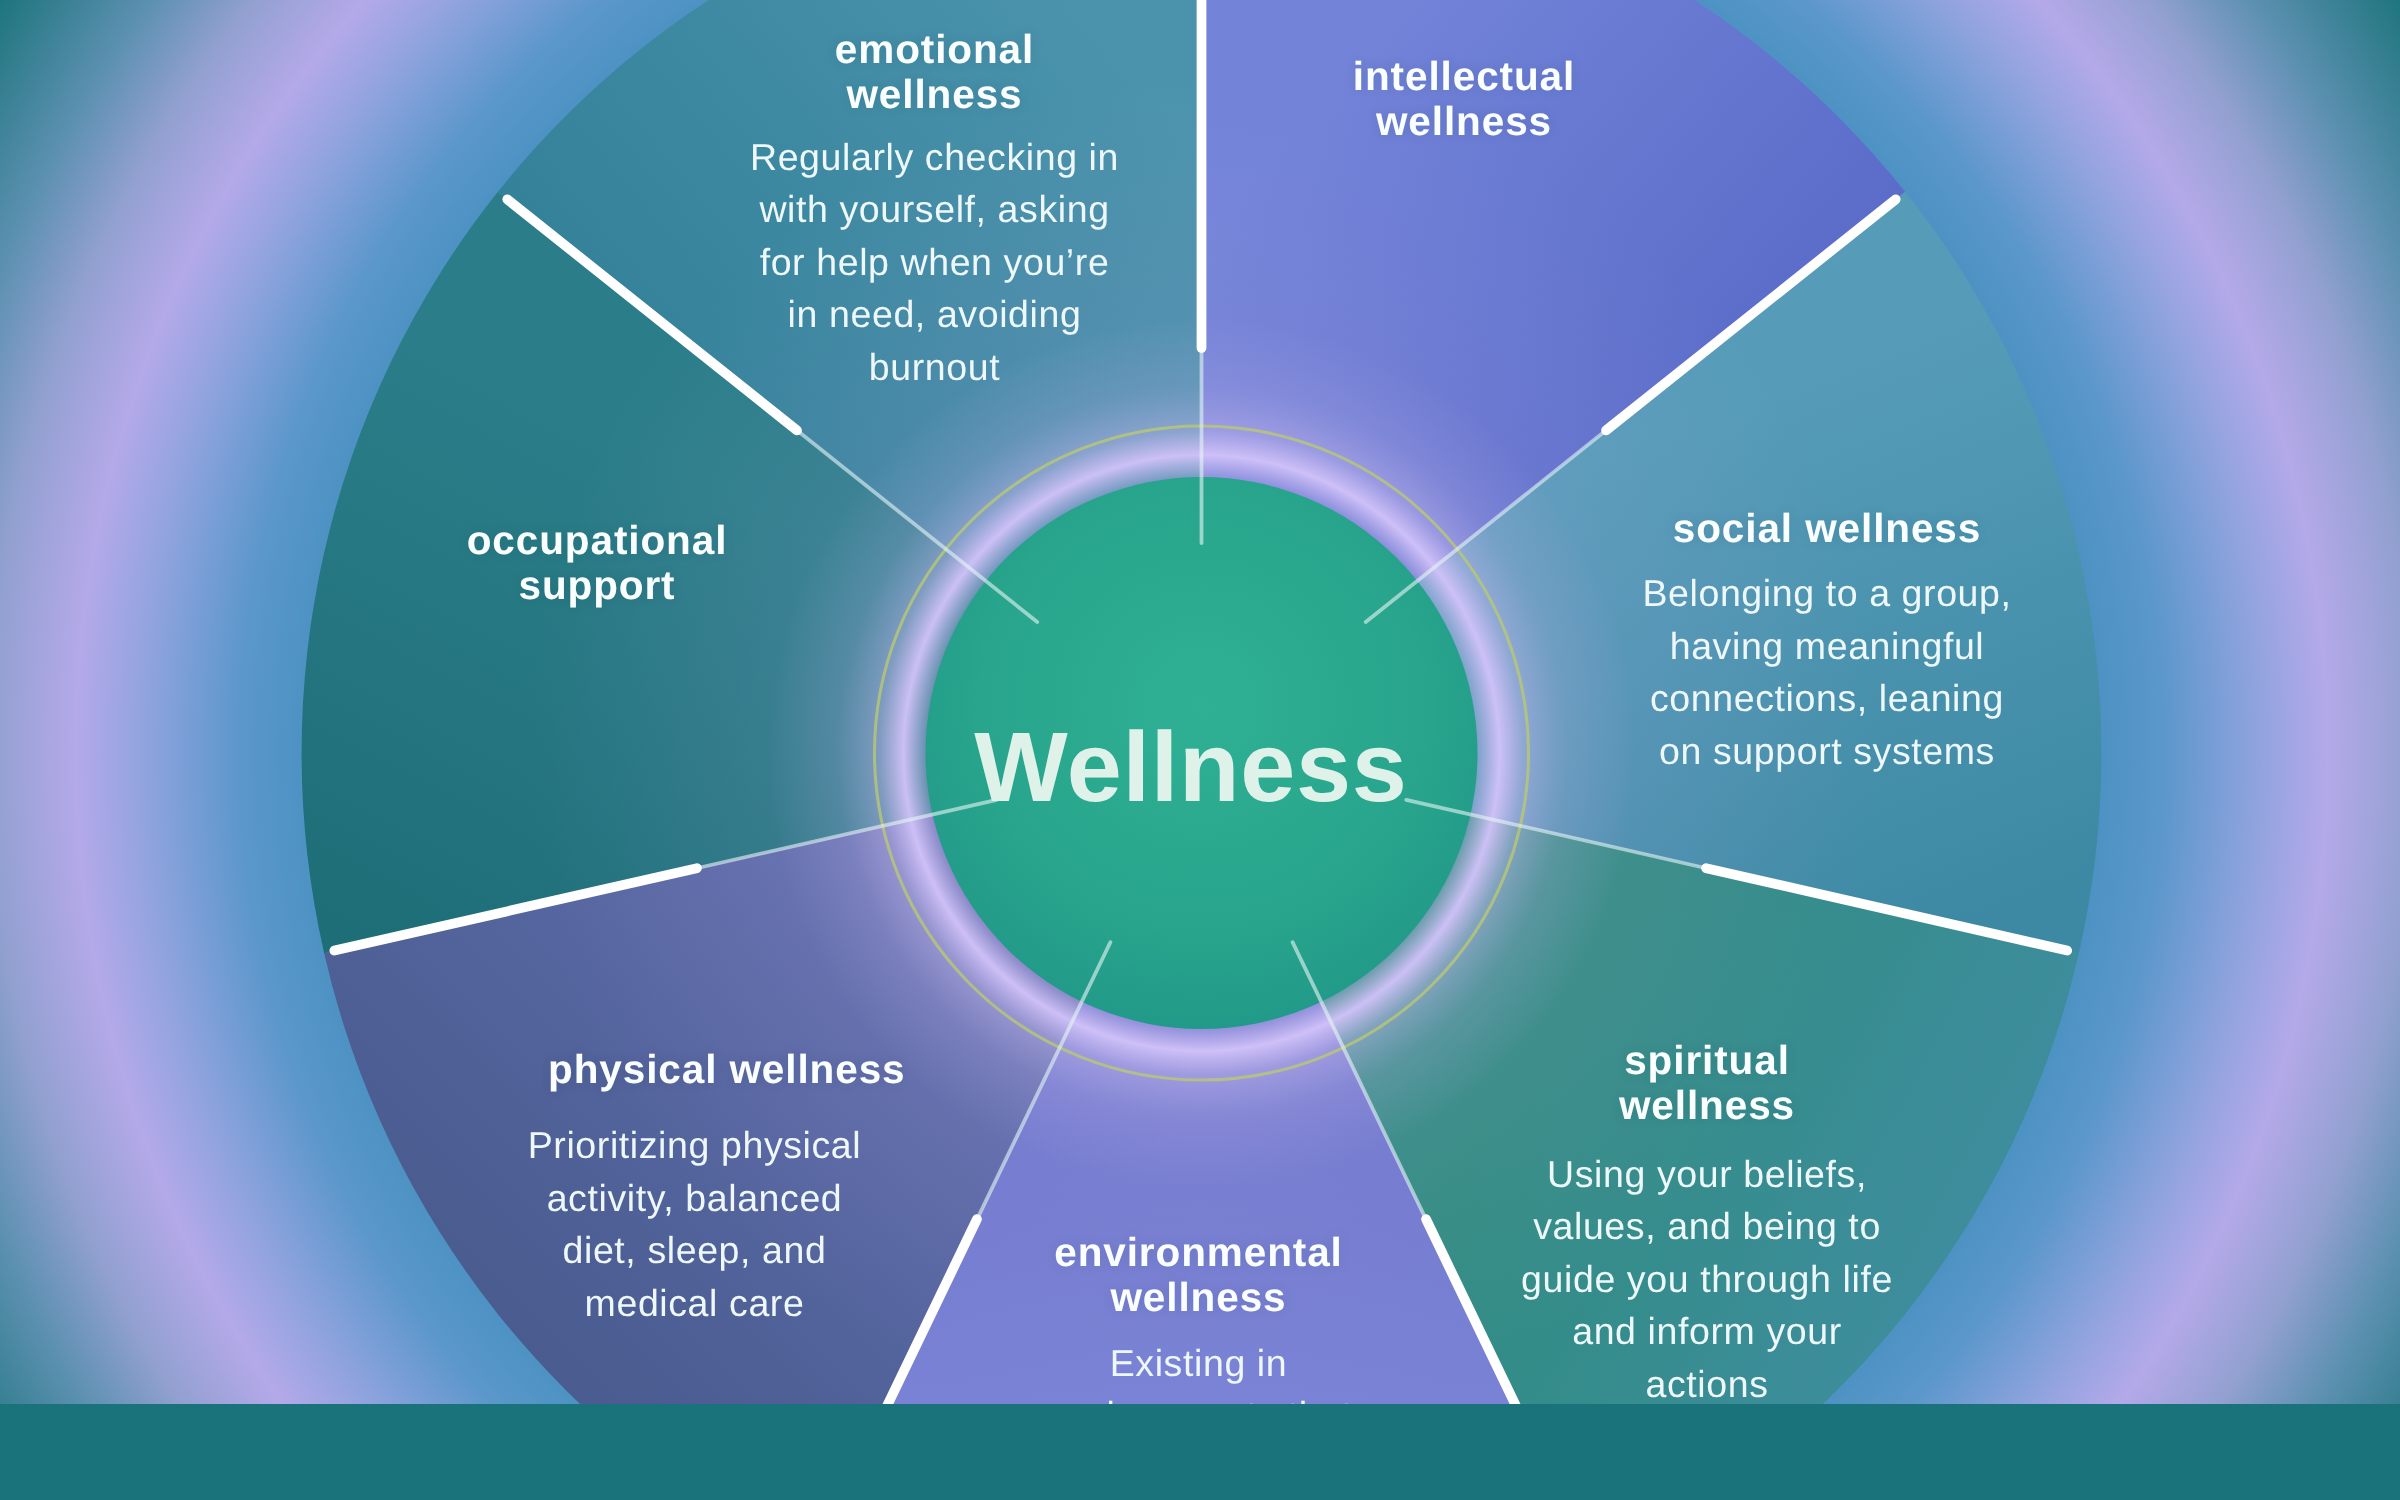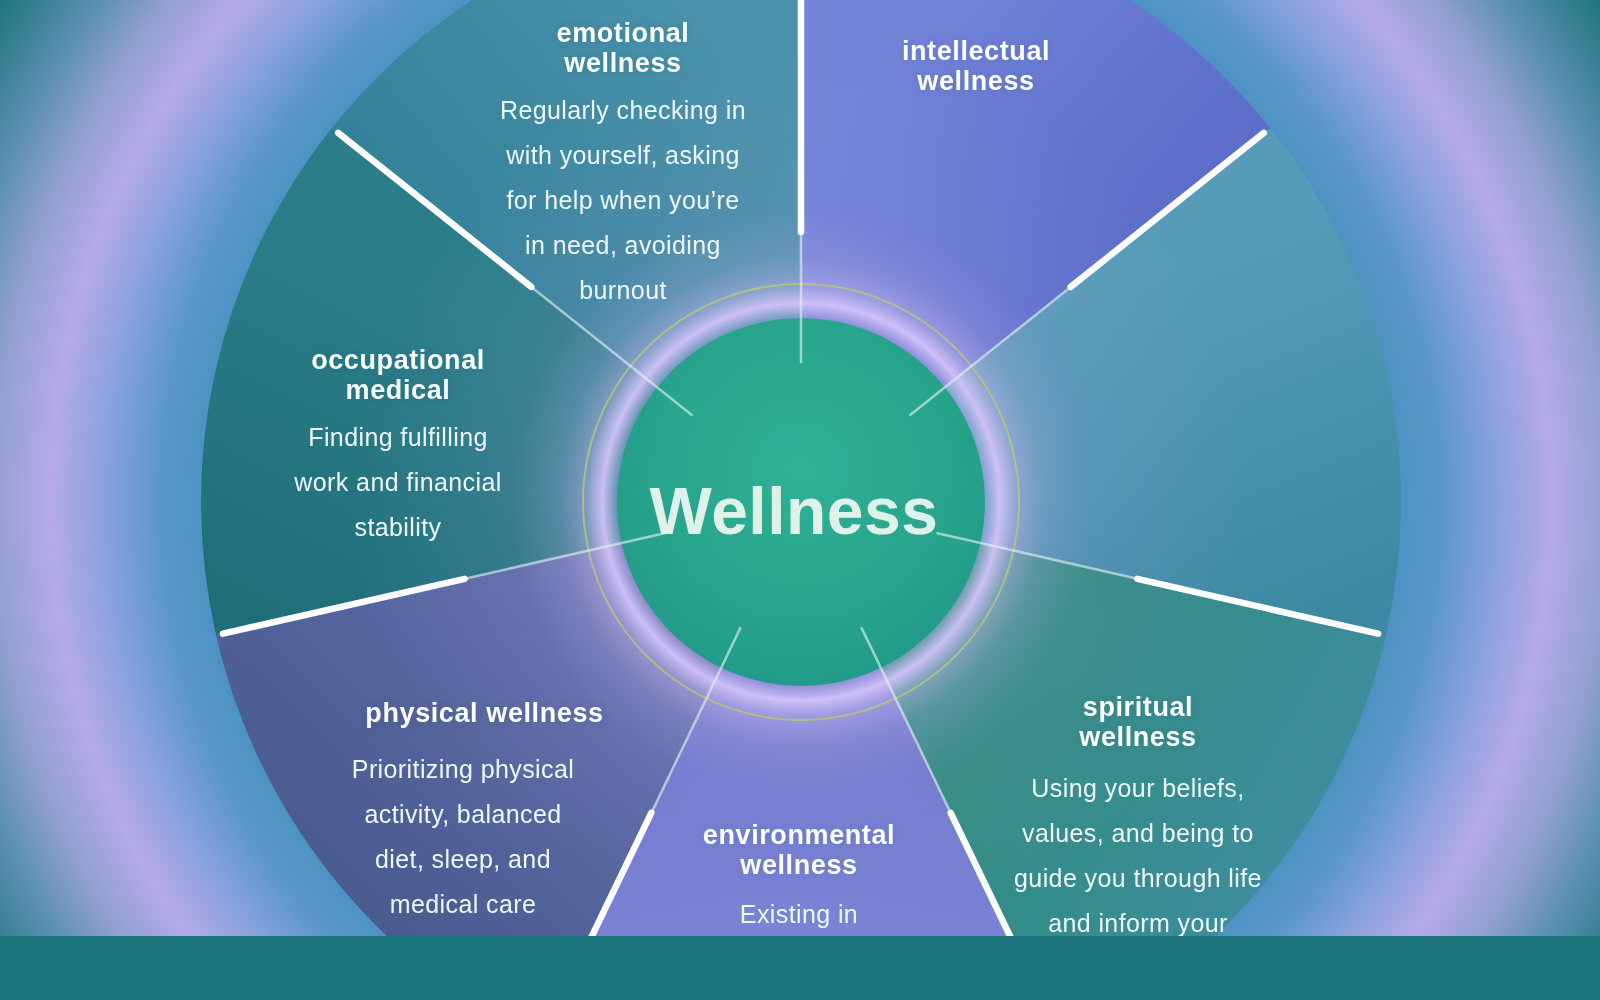--- a/index.html
+++ b/index.html
@@ -27,21 +27,21 @@
     letter-spacing: 0.6px;
     color: #fbfeff;
     white-space: pre-line;
     text-shadow: 0 0 8px rgba(20,60,80,0.12);
   }
   .seg-label p {
     margin: 0;
     font-family: "Liberation Sans", sans-serif;
     font-weight: 400;
     font-size: 25px;
-    line-height: 45px;
+    line-height: 35px;
     letter-spacing: 0.4px;
     color: #eef8fb;
     white-space: pre-line;
   }
   .seg-label.g12 h2 { margin-bottom: 12px; }
   .seg-label.g14 h2 { margin-bottom: 14px; margin-top: 48px; }
   .seg-label.g19 h2 { margin-bottom: 19px; margin-left: 43px; }
   .center-title {
     position: absolute;
     left: 794px;
@@ -170,20 +170,27 @@
 for help when you’re
 in need, avoiding
 burnout</p>
   </div>
 
   <div class="seg-label" style="left:976px; top:36px;">
     <h2>intellectual
 wellness</h2>
   </div>
 
+  <div class="seg-label g12" style="left:1218px; top:337px;">
+    <h2>social wellness</h2>
+    <p>Belonging to a group,
+having meaningful
+connections, leaning
+on support systems</p>
+  </div>
 
   <div class="seg-label g14" style="left:1138px; top:644px;">
     <h2>spiritual
 wellness</h2>
     <p>Using your beliefs,
 values, and being to
 guide you through life
 and inform your
 actions</p>
   </div>
@@ -199,21 +206,18 @@
   <div class="seg-label g19" style="left:463px; top:698px;">
     <h2>physical wellness</h2>
     <p>Prioritizing physical
 activity, balanced
 diet, sleep, and
 medical care</p>
   </div>
 
   <div class="seg-label" style="left:398px; top:345px;">
     <h2>occupational
-medical</h2>
-    <p>Finding fulfilling
-work and financial
-stability</p>
+support</h2>
   </div>
 
   <div class="center-title">Wellness</div>
 
 </div>
 
 </body></html>

